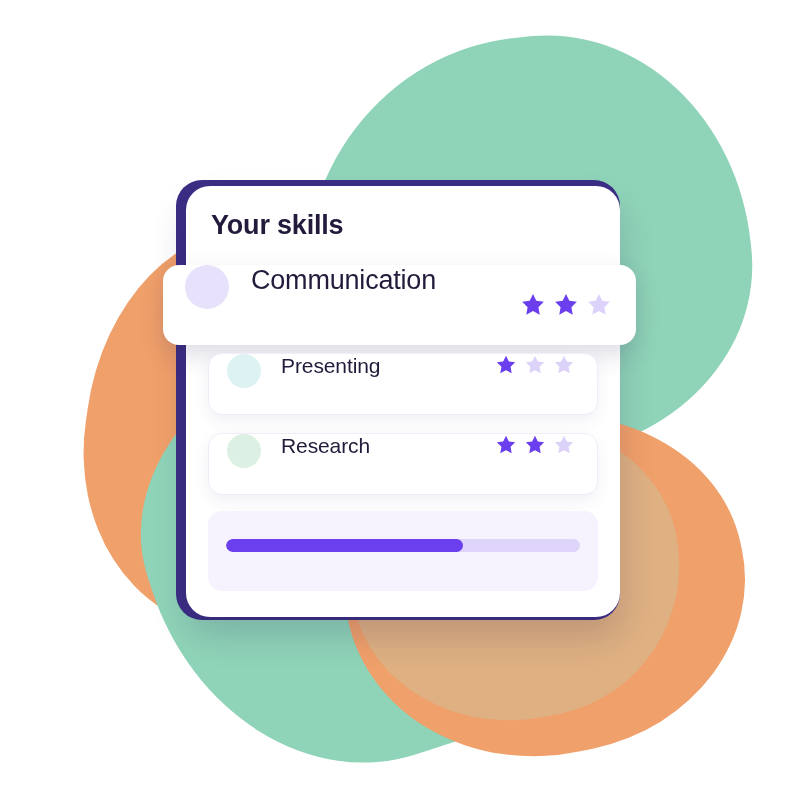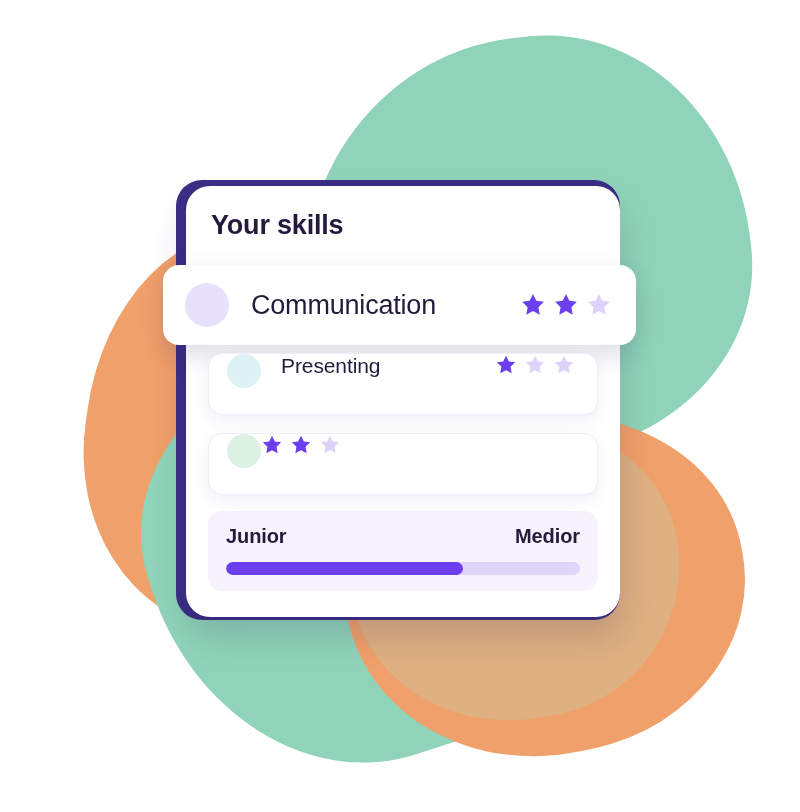--- a/index.html
+++ b/index.html
@@ -118,21 +118,20 @@
   .row-featured {
     position: absolute;
     left: 163px;
     top: 265px;
     width: 473px;
     height: 80px;
     background: #ffffff;
     border-radius: 16px;
     box-shadow: 0 10px 24px rgba(52, 38, 96, .16);
     display: flex;
-    align-items: center;
     padding: 0 24px 0 22px;
     box-sizing: border-box;
   }
   .row-featured .avatar {
     width: 44px;
     height: 44px;
     border-radius: 50%;
     flex: 0 0 auto;
   }
   .row-featured .row-label {
@@ -267,36 +266,33 @@
         <path fill="#DDD3FA" d="M12 1.8l3.1 6.3 6.9 1-5 4.9 1.2 6.9L12 17.6 5.8 20.9 7 14 2 9.1l6.9-1z"></path>
       </svg>
       <svg class="star" width="22" height="22" viewBox="0 0 24 24">
         <path fill="#DDD3FA" d="M12 1.8l3.1 6.3 6.9 1-5 4.9 1.2 6.9L12 17.6 5.8 20.9 7 14 2 9.1l6.9-1z"></path>
       </svg>
     </div>
   </div>
 
   <div class="subrow subrow-2">
     <div class="avatar" style="background:#DCF0E4"></div>
+    <div class="row-label">Research</div>
     <div class="stars">
       <svg class="star" width="22" height="22" viewBox="0 0 24 24">
         <path fill="#6B3FEE" d="M12 1.8l3.1 6.3 6.9 1-5 4.9 1.2 6.9L12 17.6 5.8 20.9 7 14 2 9.1l6.9-1z"></path>
       </svg>
       <svg class="star" width="22" height="22" viewBox="0 0 24 24">
         <path fill="#6B3FEE" d="M12 1.8l3.1 6.3 6.9 1-5 4.9 1.2 6.9L12 17.6 5.8 20.9 7 14 2 9.1l6.9-1z"></path>
       </svg>
       <svg class="star" width="22" height="22" viewBox="0 0 24 24">
         <path fill="#DDD3FA" d="M12 1.8l3.1 6.3 6.9 1-5 4.9 1.2 6.9L12 17.6 5.8 20.9 7 14 2 9.1l6.9-1z"></path>
       </svg>
     </div>
   </div>
 
   <div class="level-panel">
-    <div class="level-labels">
-      <span>Junior</span>
-      <span>Medior</span>
-    </div>
     <div class="progress-track">
       <div class="progress-fill" style="width: 67%;"></div>
     </div>
   </div>
 
 </div>
 
 </body></html>

